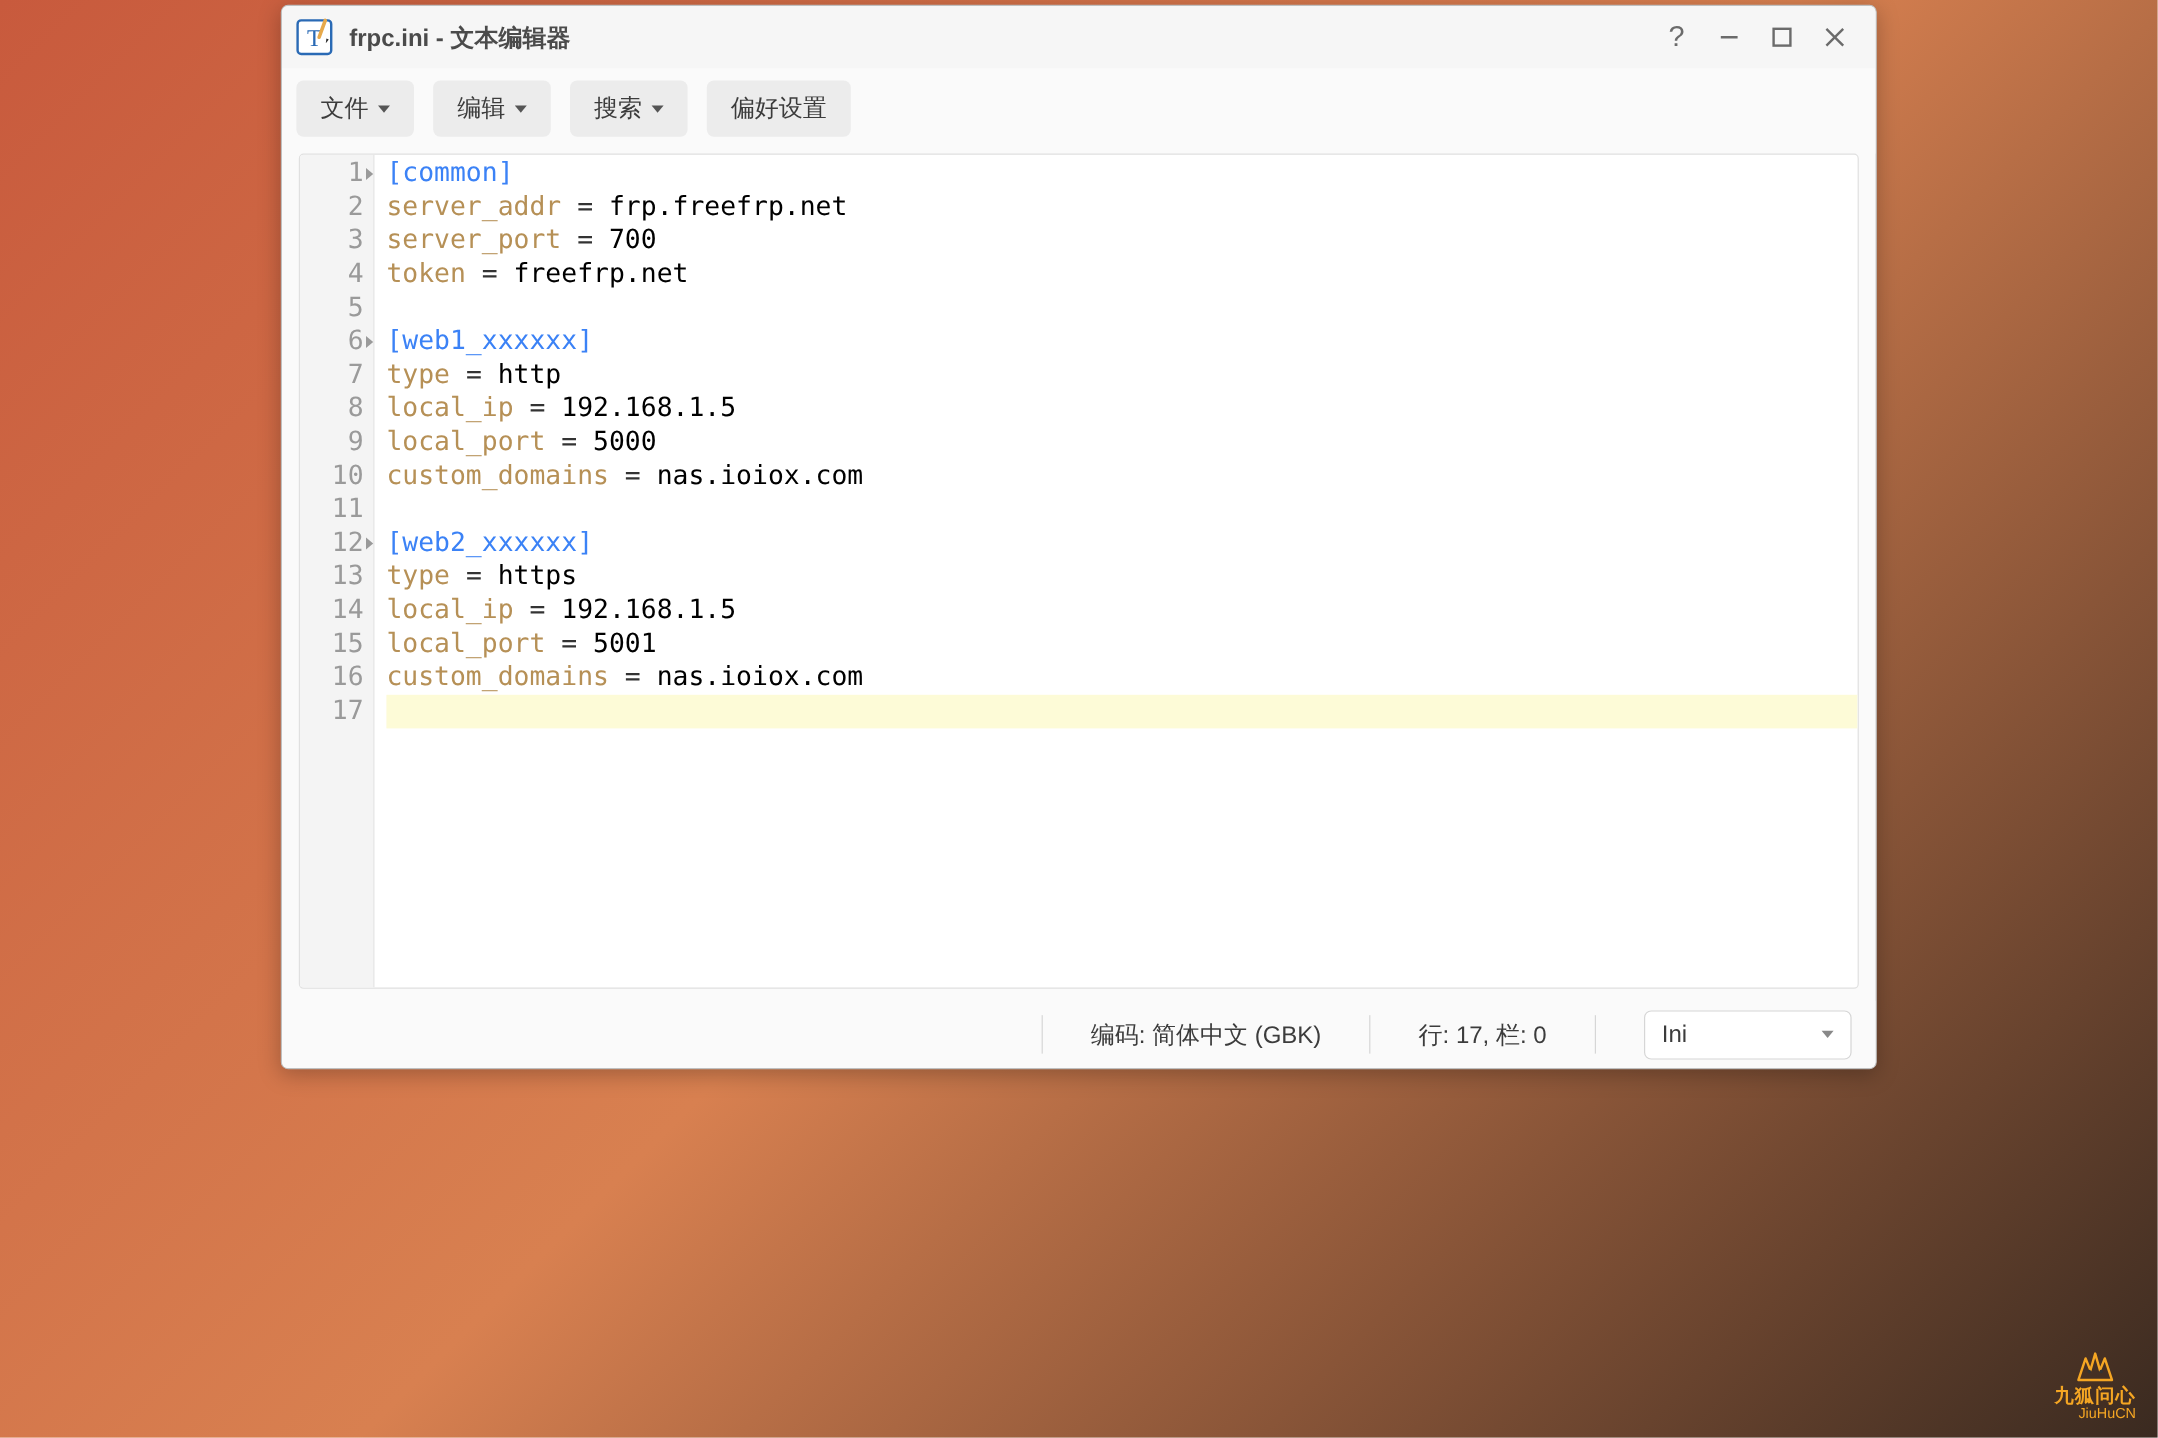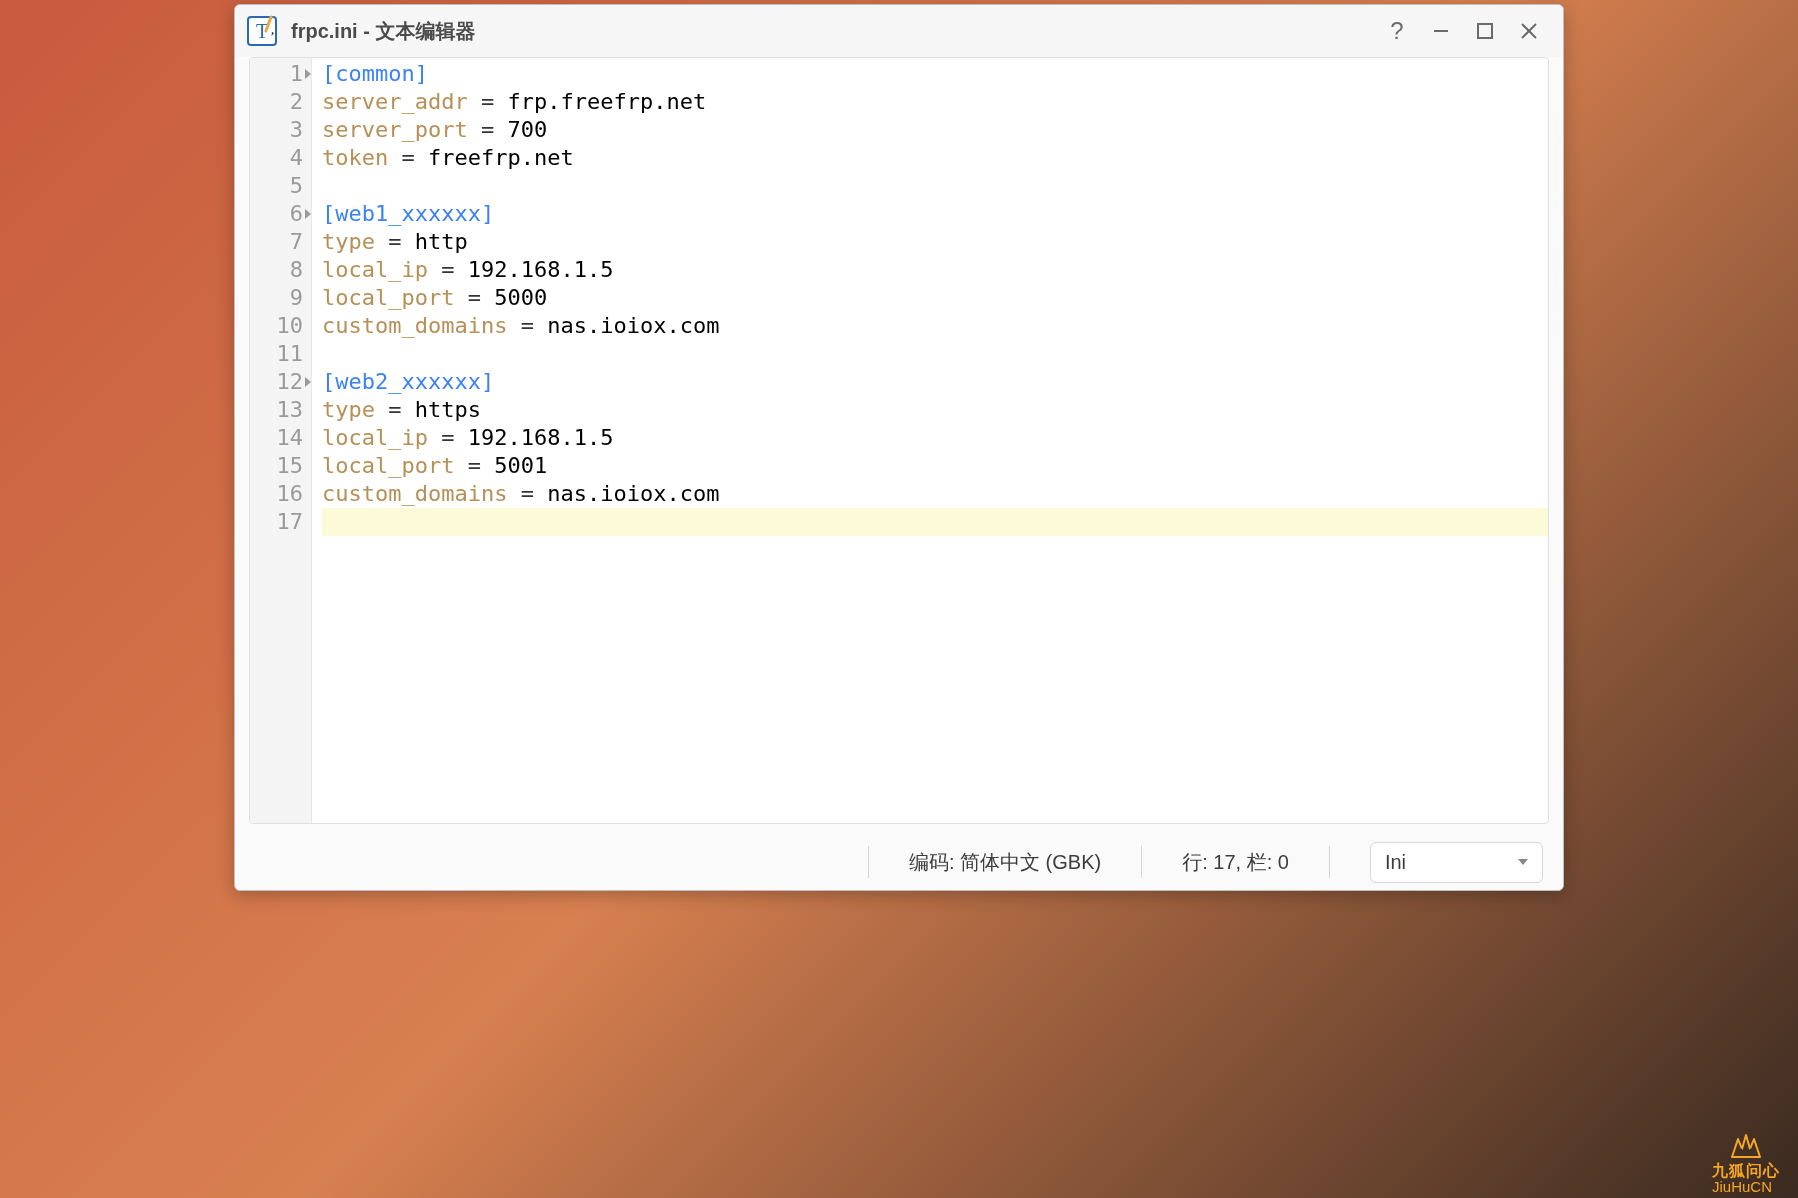--- a/index.html
+++ b/index.html
@@ -152,30 +152,30 @@
     border-radius: 6px;
     padding: 8px 14px;
     cursor: pointer;
     min-width: 150px;
   }
   .lang-select .caret { border-top-color: #888; }
 
   .watermark {
     position: fixed;
     right: 18px;
-    bottom: 4px;
+    bottom: 14px;
     font-size: 13px;
     color: #f5a623;
-    text-align: left;
+    text-align: right;
     line-height: 1;
     pointer-events: none;
   }
   .watermark svg { width: 40px; height: 28px; display: block; margin: 0 auto 2px; }
   .watermark .wm-cn { font-size: 16px; font-weight: 700; letter-spacing: 1px; }
-  .watermark .wm-en { font-size: 15px; color: #f5a623; }
+  .watermark .wm-en { font-size: 12px; color: #f5a623; }
 </style>
 </head>
 <body>
 
 <div class="window">
 
   <div class="titlebar">
     <span class="app-icon">
       <svg viewBox="0 0 34 34">
         <rect x="3" y="3" width="28" height="28" rx="3" fill="#fff" stroke="#2a6ab5" stroke-width="2"></rect>
@@ -200,20 +200,37 @@
         </svg>
     </span>
     <span class="titlebtn">
       <svg>
           <line x1="2" y1="2" x2="16" y2="16"></line>
           <line x1="16" y1="2" x2="2" y2="16"></line>
         </svg>
     </span>
   </div>
 
+  <div class="toolbar">
+    <button class="tbtn">
+      <span>文件</span>
+      <span class="caret"></span>
+    </button>
+    <button class="tbtn">
+      <span>编辑</span>
+      <span class="caret"></span>
+    </button>
+    <button class="tbtn">
+      <span>搜索</span>
+      <span class="caret"></span>
+    </button>
+    <button class="tbtn">
+      <span>偏好设置</span>
+    </button>
+  </div>
 
   <div class="editor-wrap">
     <div class="editor">
       <div class="gutter" id="gutter">
           <div class="gline">1<span class="fold"></span></div>
           <div class="gline">2</div>
           <div class="gline">3</div>
           <div class="gline">4</div>
           <div class="gline">5</div>
           <div class="gline">6<span class="fold"></span></div>

